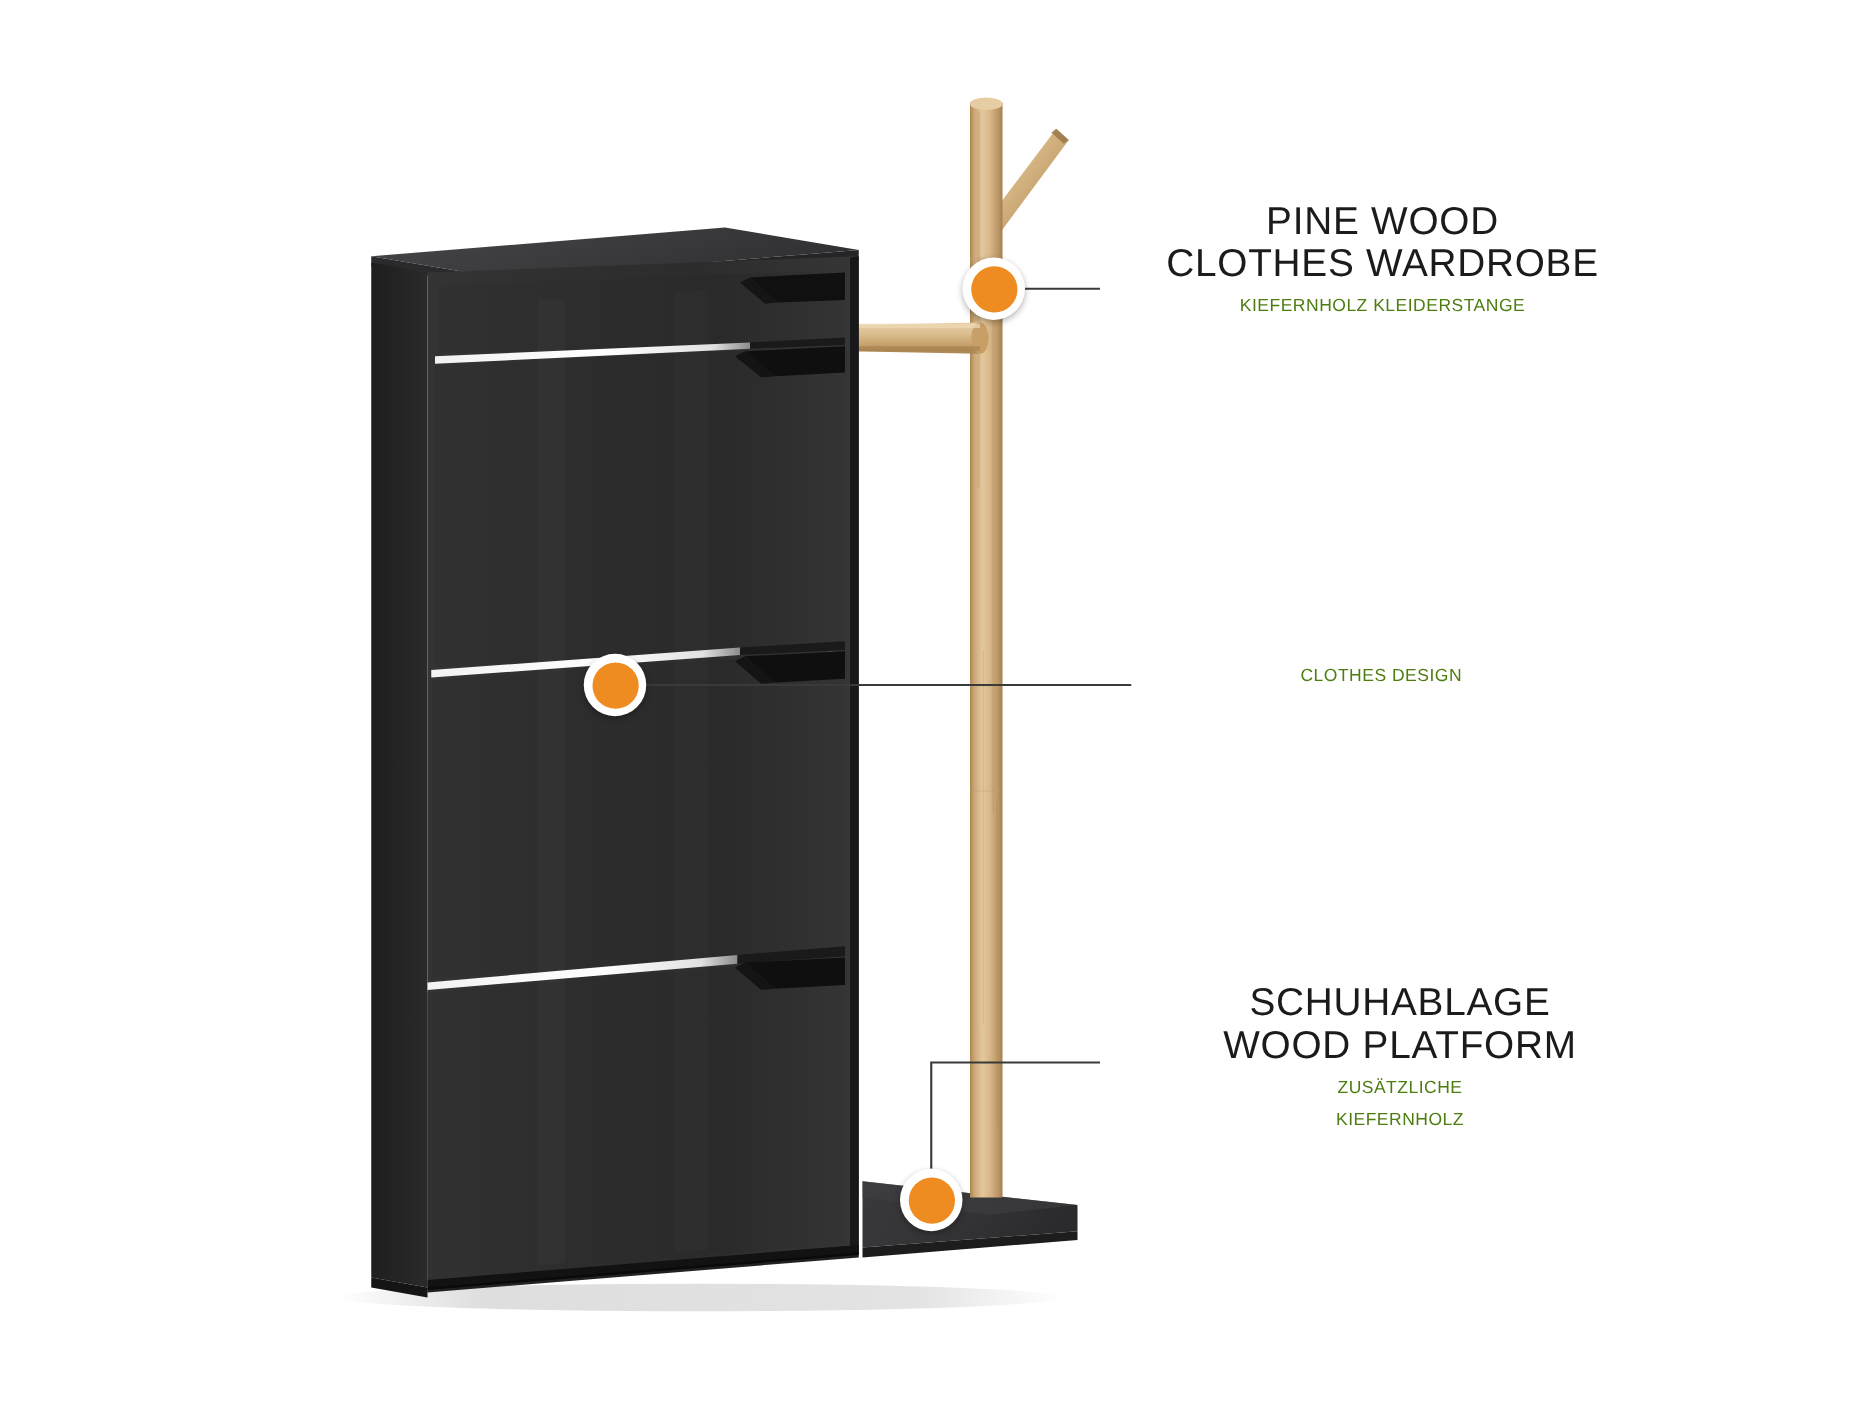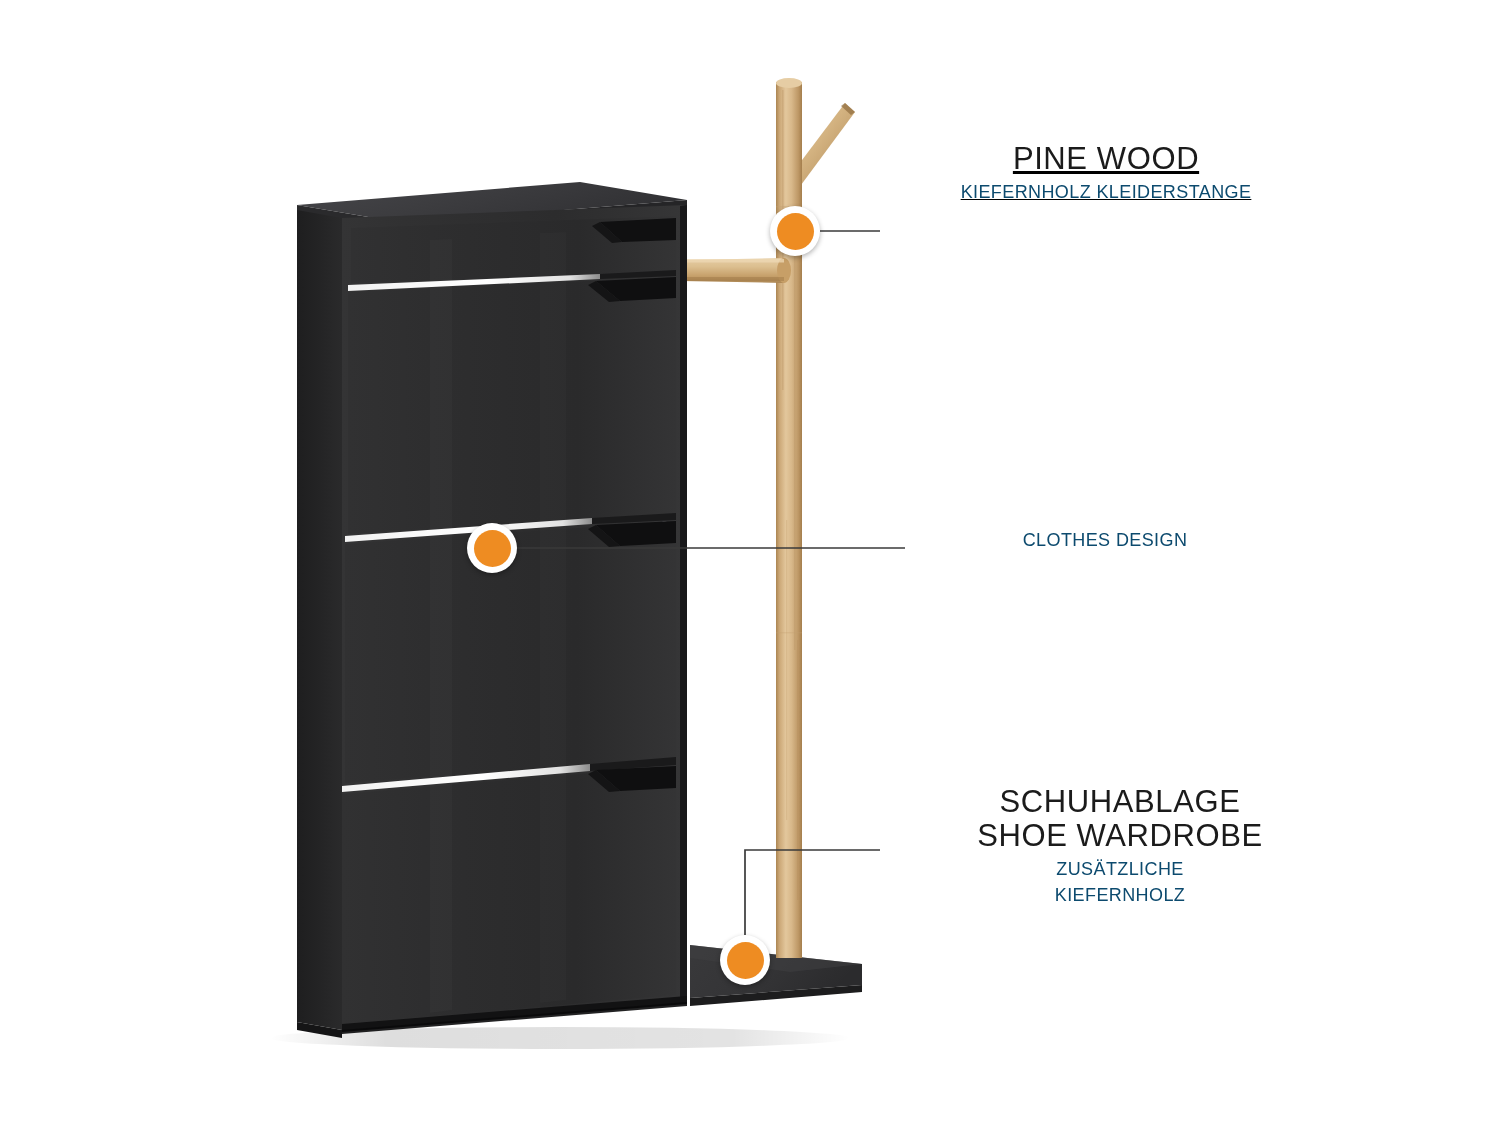--- a/index.html
+++ b/index.html
@@ -41,31 +41,31 @@
   .callout { position:absolute; text-align:center; }
   .callout .title {
     color:#1b1b1b;
     font-size:31px;
     line-height:34px;
     letter-spacing:.6px;
     font-weight:400;
     white-space:nowrap;
   }
   .callout .sub {
-    color:#0c4a6e;
-    font-size:18px;
+    color:#4d7c0f;
+    font-size:14px;
     line-height:26px;
     letter-spacing:.4px;
     font-weight:400;
     white-space:nowrap;
     margin-top:3px;
   }
   .callout.two-line-sub .sub { white-space:normal; }
 
-  #callout-wardrobe { left:726px; top:142px; width:760px;text-decoration:underline; }
+  #callout-wardrobe { left:726px; top:160px; width:760px; }
   #callout-design   { left:785px; top:524px; width:640px; }
   #callout-platform { left:800px; top:785px; width:640px; }
 </style>
 </head>
 <body>
 
 <div id="stage">
 
   <svg id="product" viewBox="0 0 1500 1125">
     <defs>
@@ -231,27 +231,28 @@
   </div>
   <div class="marker" style="left:467px; top:523px;">
     <i></i>
   </div>
   <div class="marker" style="left:720px; top:935px;">
     <i></i>
   </div>
 
   <div class="callout" id="callout-wardrobe">
     <div class="title">PINE WOOD</div>
+    <div class="title">CLOTHES WARDROBE</div>
     <div class="sub">KIEFERNHOLZ KLEIDERSTANGE</div>
   </div>
 
   <div class="callout" id="callout-design">
     <div class="sub">CLOTHES DESIGN</div>
   </div>
 
   <div class="callout two-line-sub" id="callout-platform">
     <div class="title">SCHUHABLAGE</div>
-    <div class="title">SHOE WARDROBE</div>
+    <div class="title">WOOD PLATFORM</div>
     <div class="sub">ZUSÄTZLICHE</div>
     <div class="sub" style="margin-top:0;">KIEFERNHOLZ</div>
   </div>
 
 </div>
 
 </body></html>

